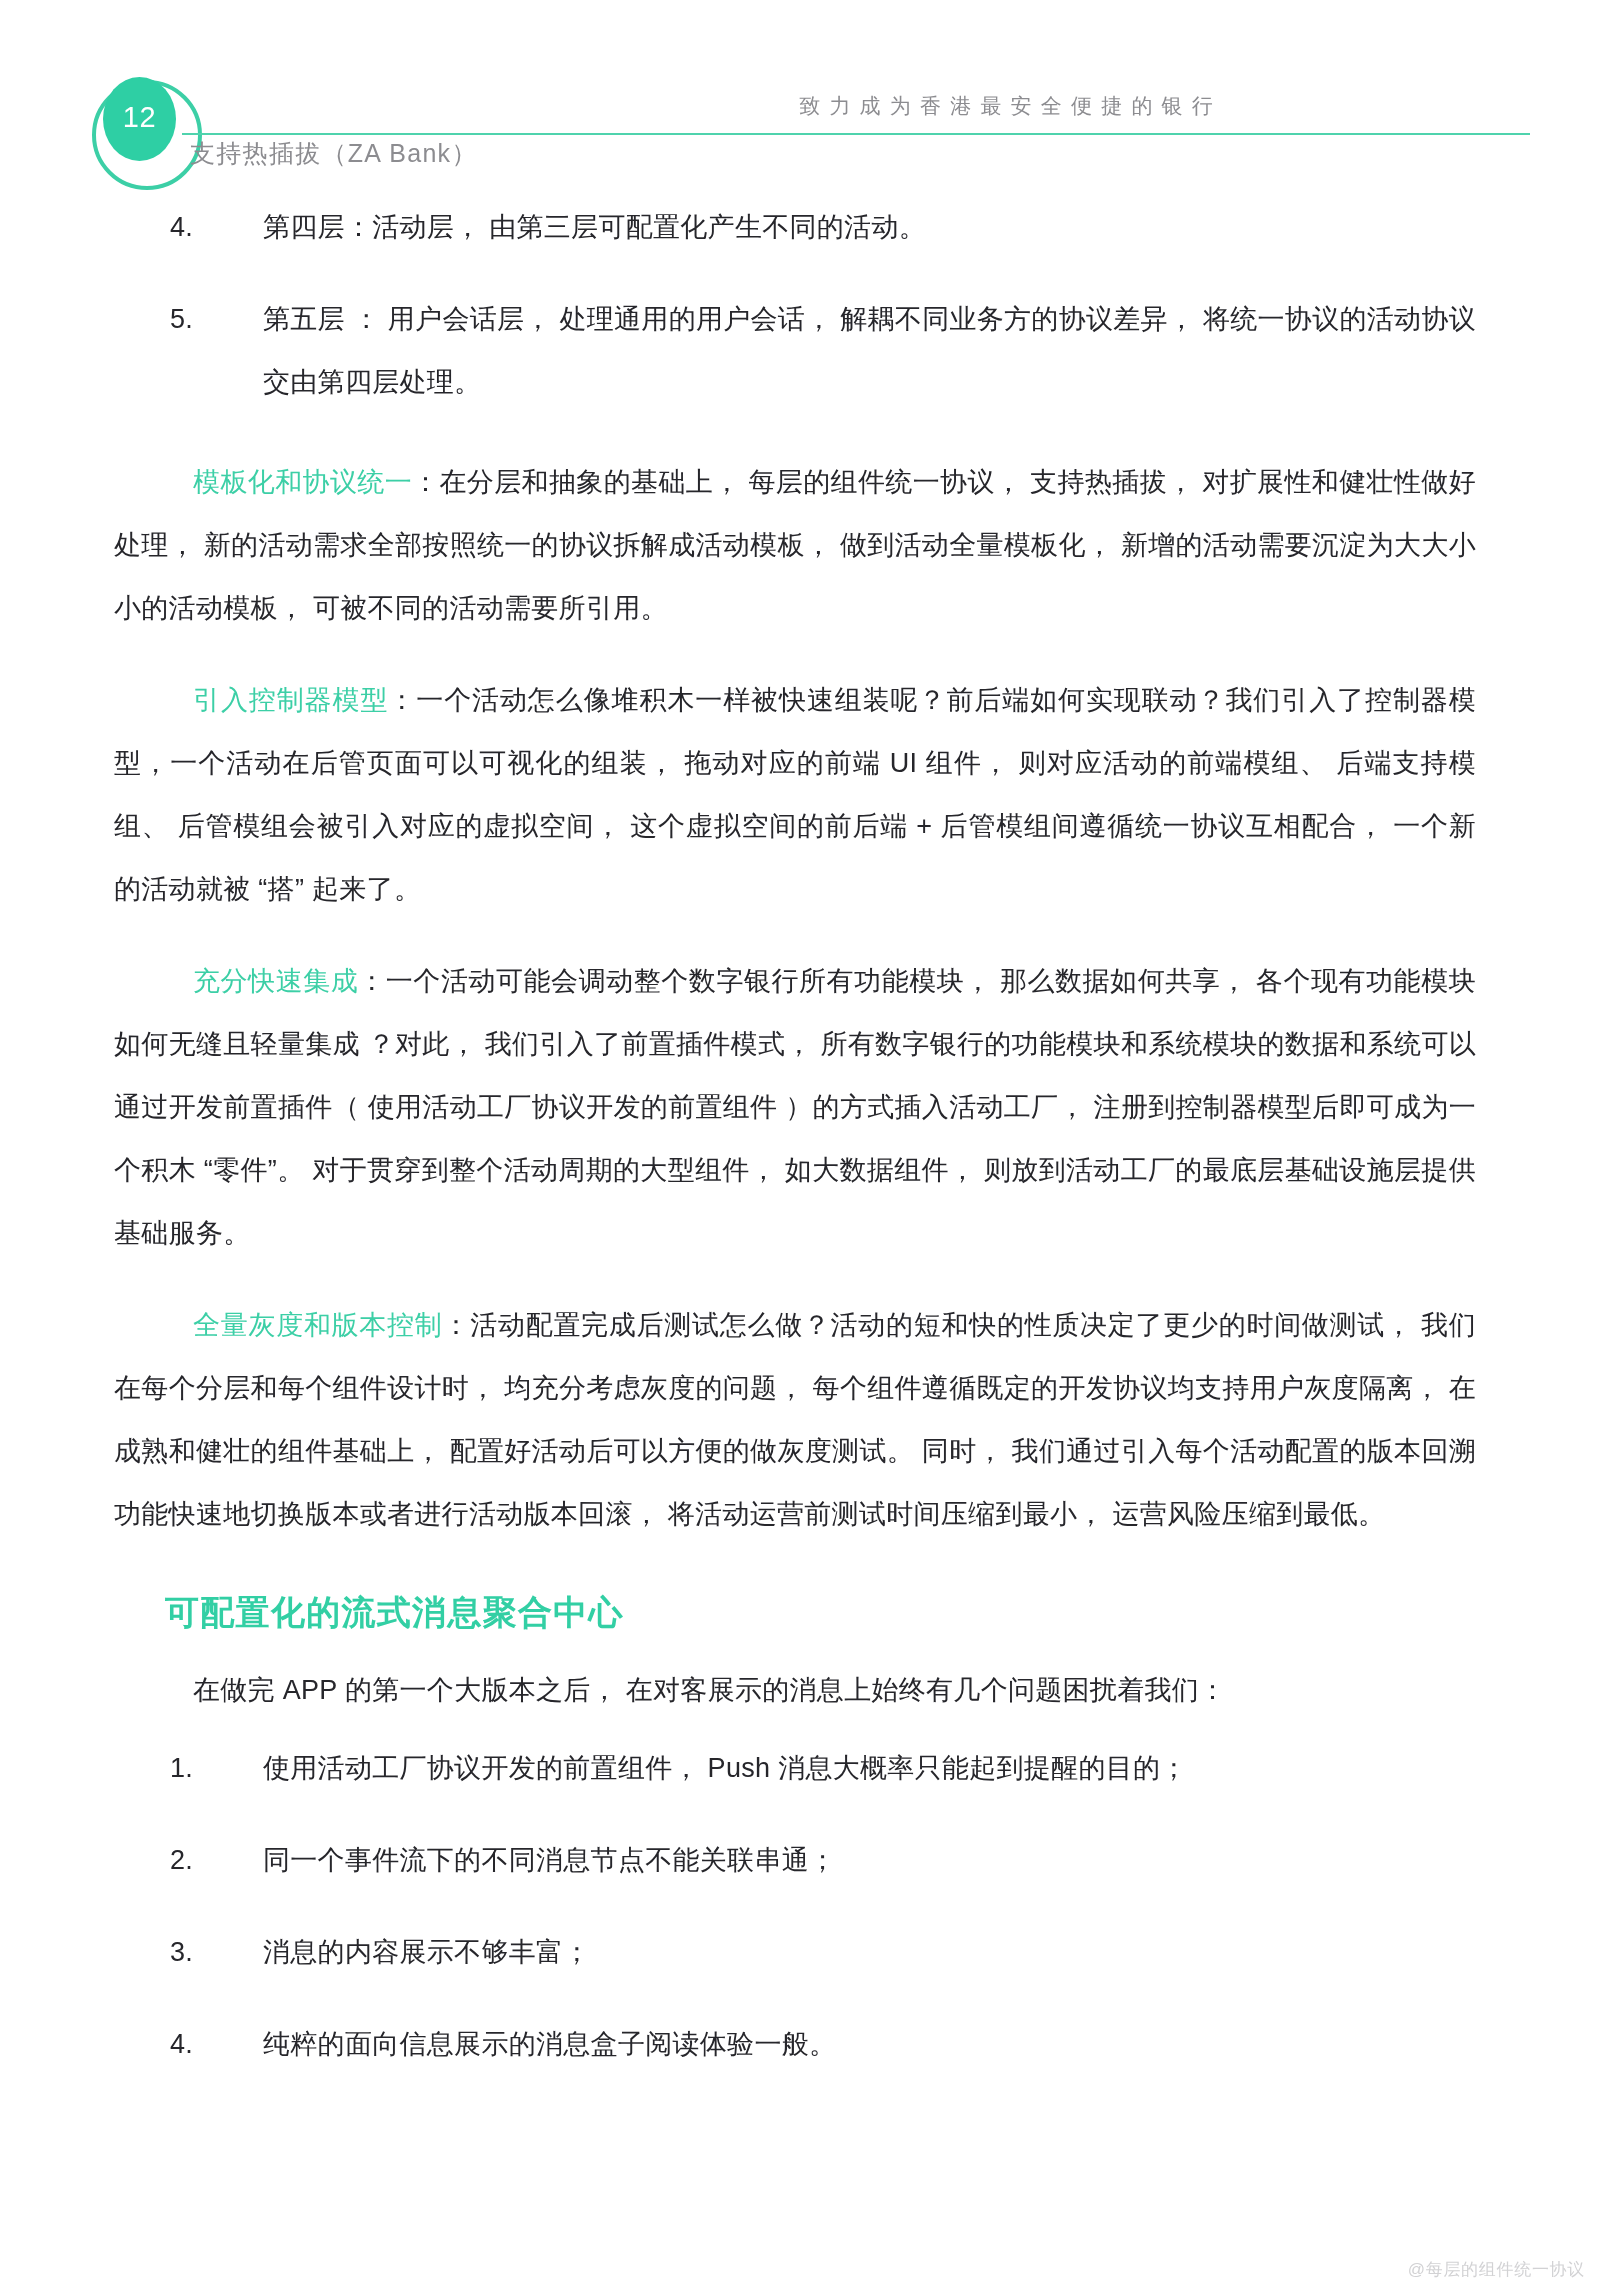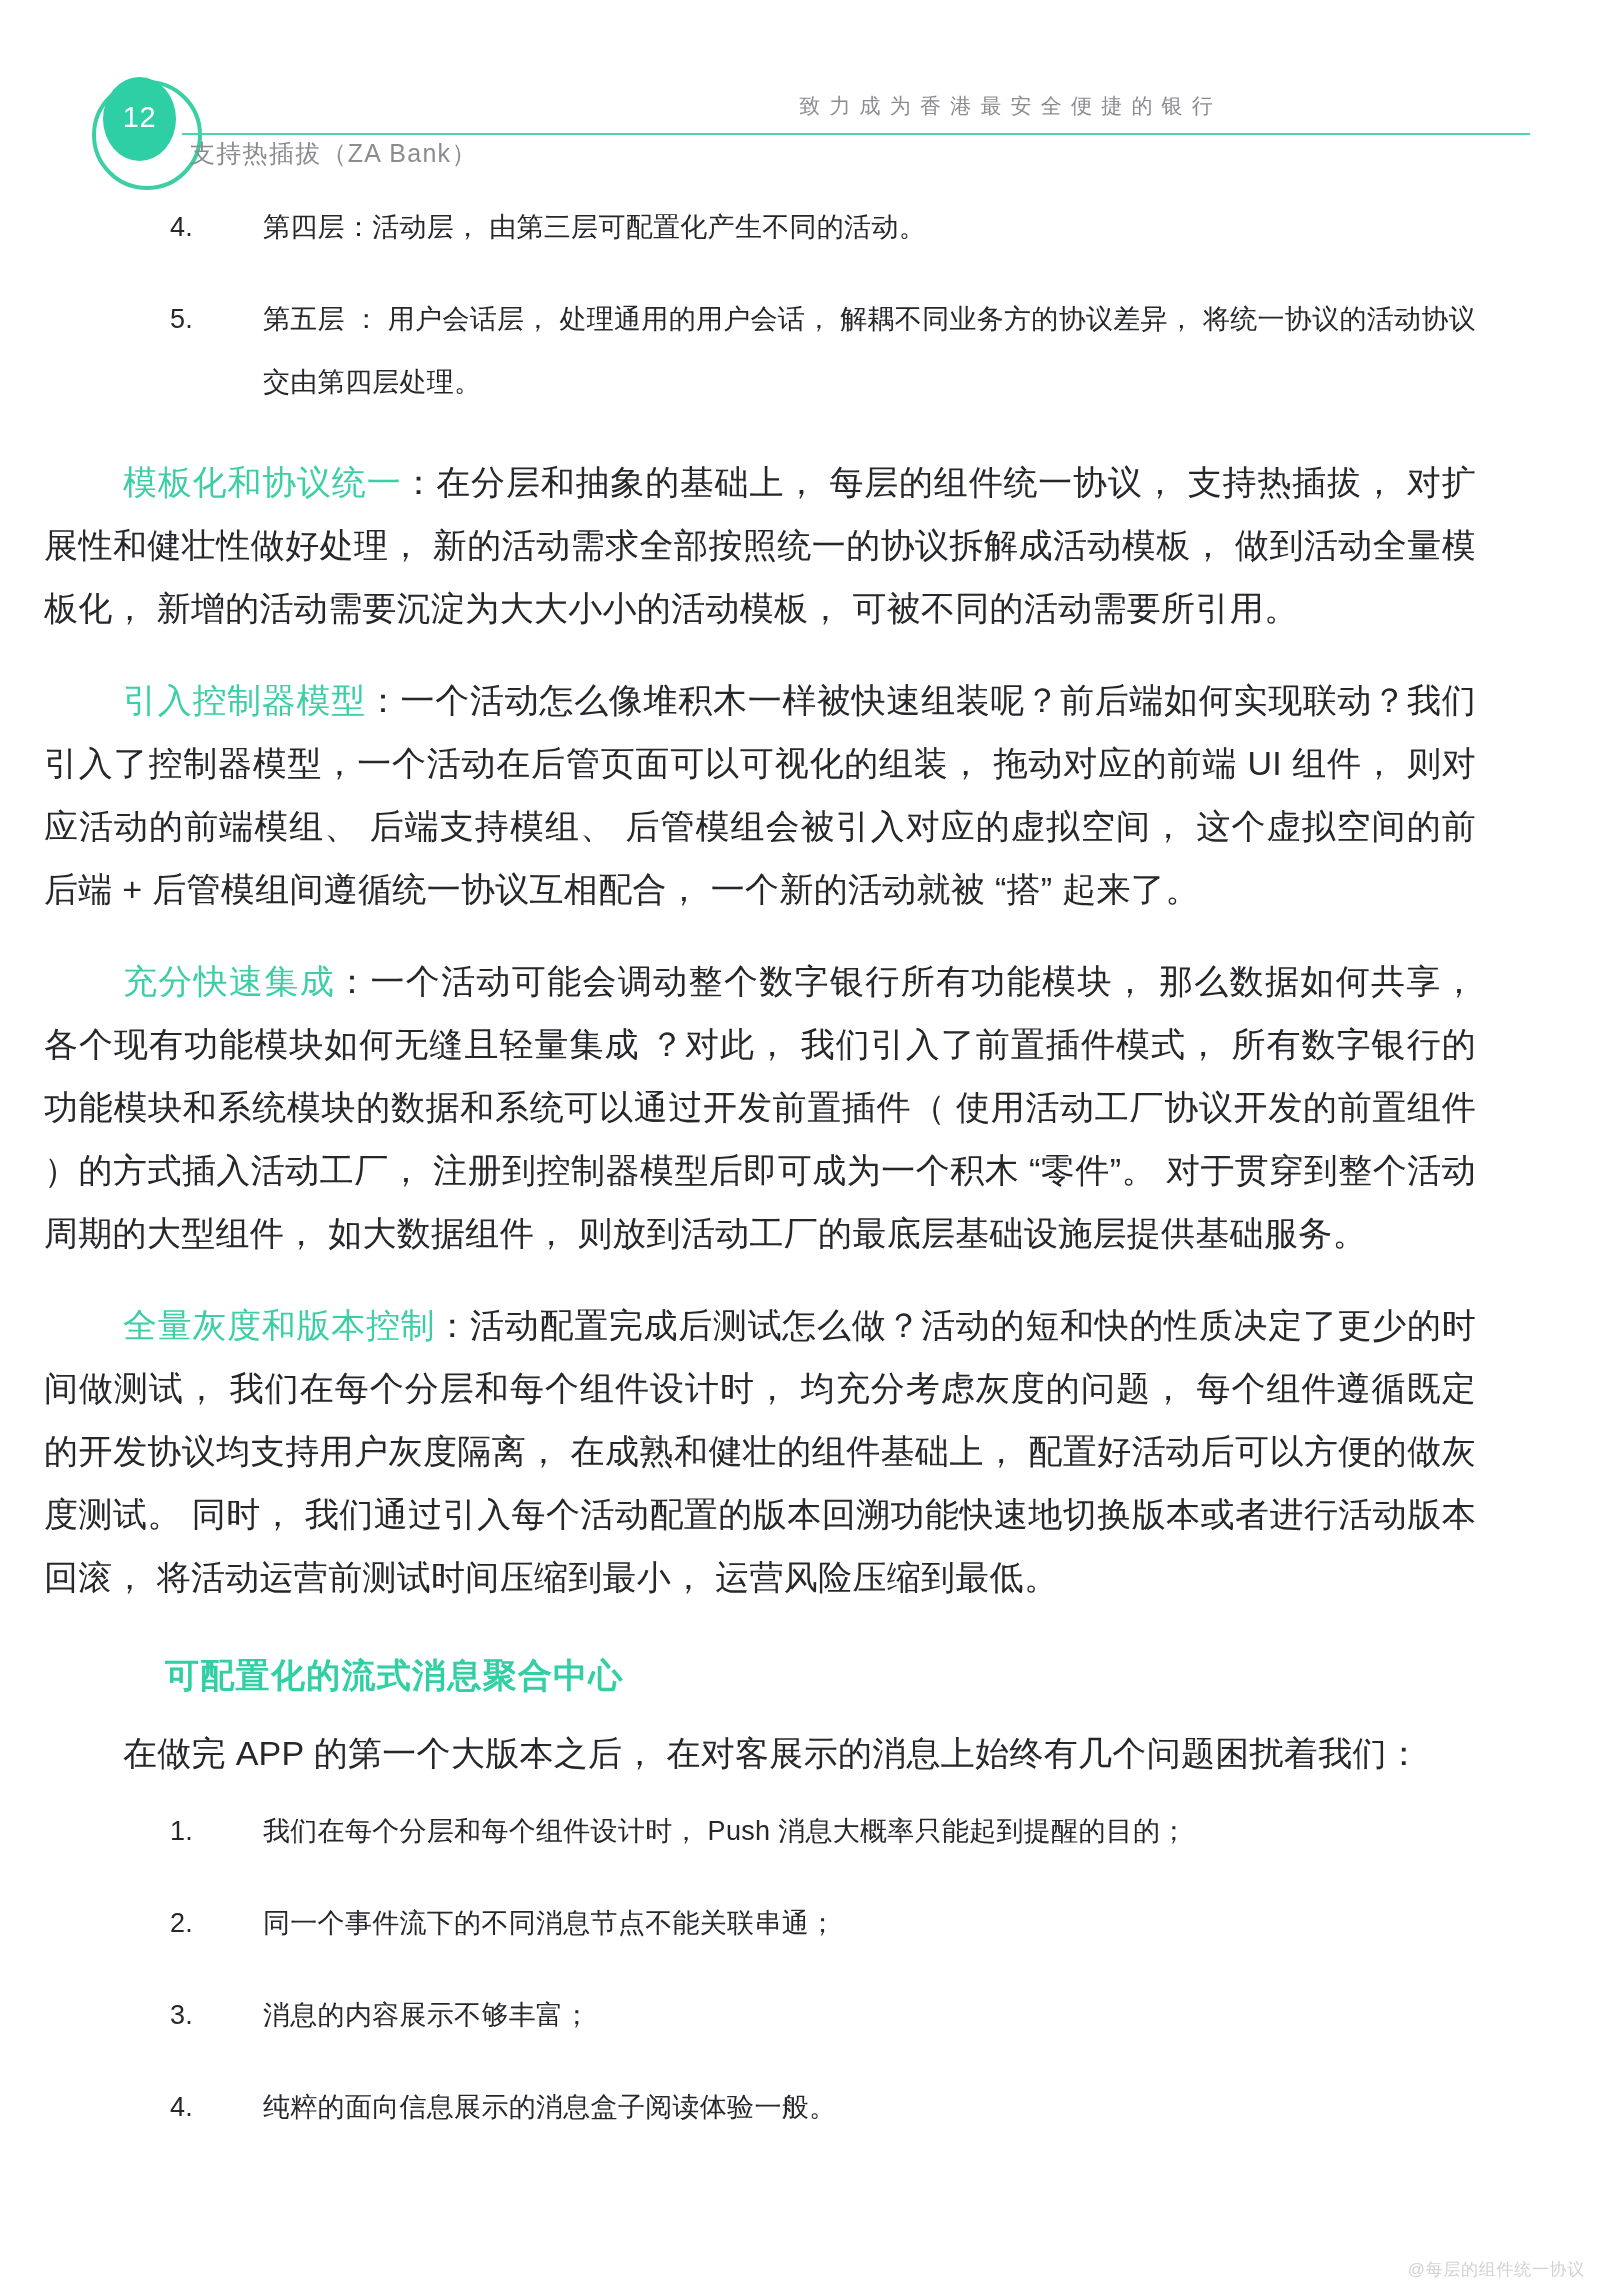--- a/index.html
+++ b/index.html
@@ -112,24 +112,24 @@
   .ol-item .marker {
     position: absolute;
     left: 0;
     top: 0;
     width: 79px;
     font-size: 27px;
     line-height: 63px;
   }
 
   .para {
-    margin-left: 44px;
+    margin-left: 114px;
     margin-right: 147px;
     text-indent: 79px;
-    font-size: 34px;
+    font-size: 27px;
     line-height: 63px;
     text-align: justify;
     text-justify: inter-character;
     letter-spacing: 0.3px;
   }
 
   .lead {
     color: #3ccfa6;
     font-weight: 400;
   }
@@ -207,21 +207,21 @@
   <div class="h2-teal">可配置化的流式消息聚合中心</div>
 
   <div class="sp-36"></div>
 
   <div class="para">在做完 APP 的第一个大版本之后， 在对客展示的消息上始终有几个问题困扰着我们：</div>
 
   <div class="sp-24"></div>
 
   <div class="ol-item">
     <span class="marker">1.</span>
-    <span>我们在每个分层和每个组件设计时， Push 消息大概率只能起到提醒的目的；</span>
+    <span>使用活动工厂协议开发的前置组件， Push 消息大概率只能起到提醒的目的；</span>
   </div>
   <div class="sp-44"></div>
   <div class="ol-item">
     <span class="marker">2.</span>
     <span>同一个事件流下的不同消息节点不能关联串通；</span>
   </div>
   <div class="sp-44"></div>
   <div class="ol-item">
     <span class="marker">3.</span>
     <span>消息的内容展示不够丰富；</span>

